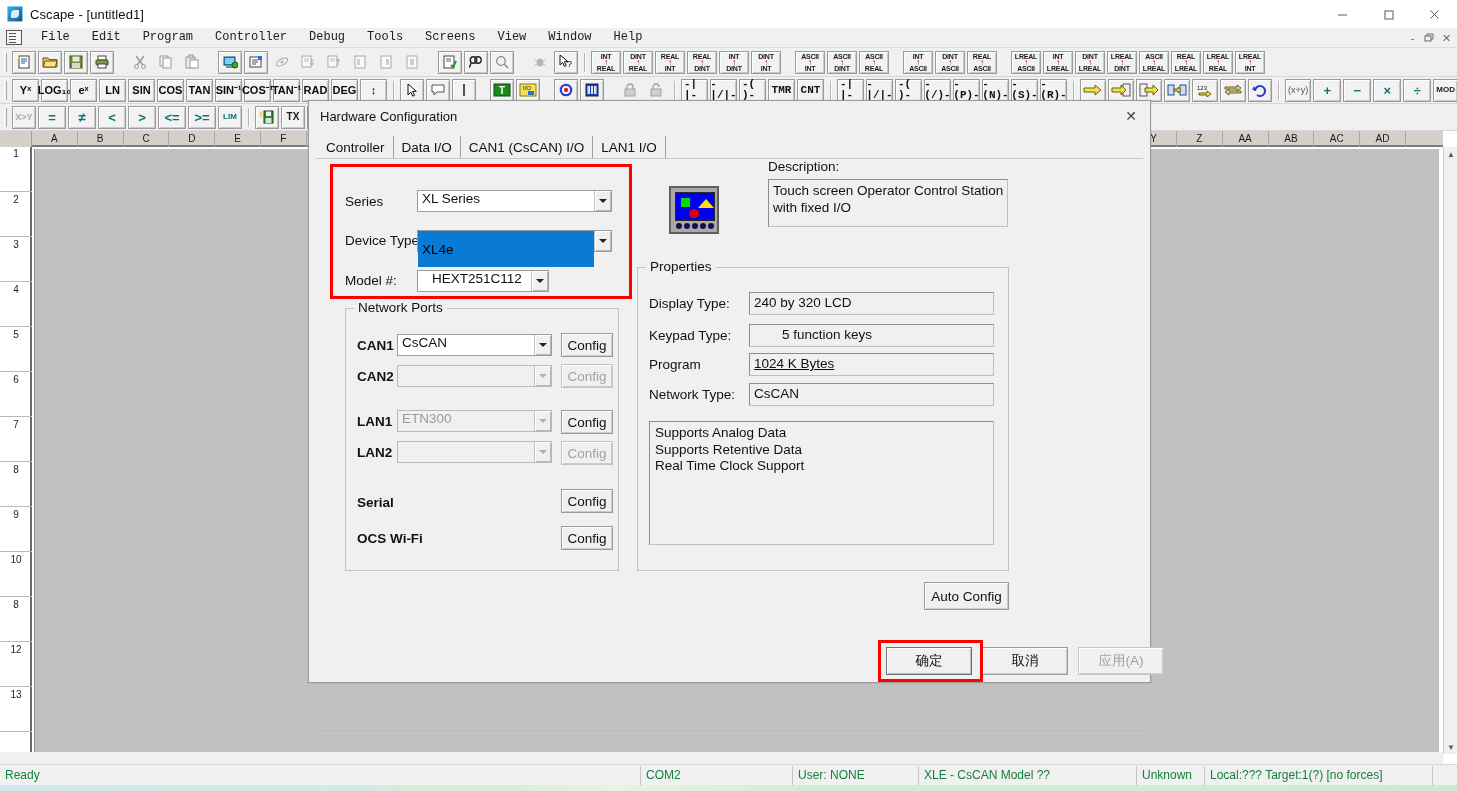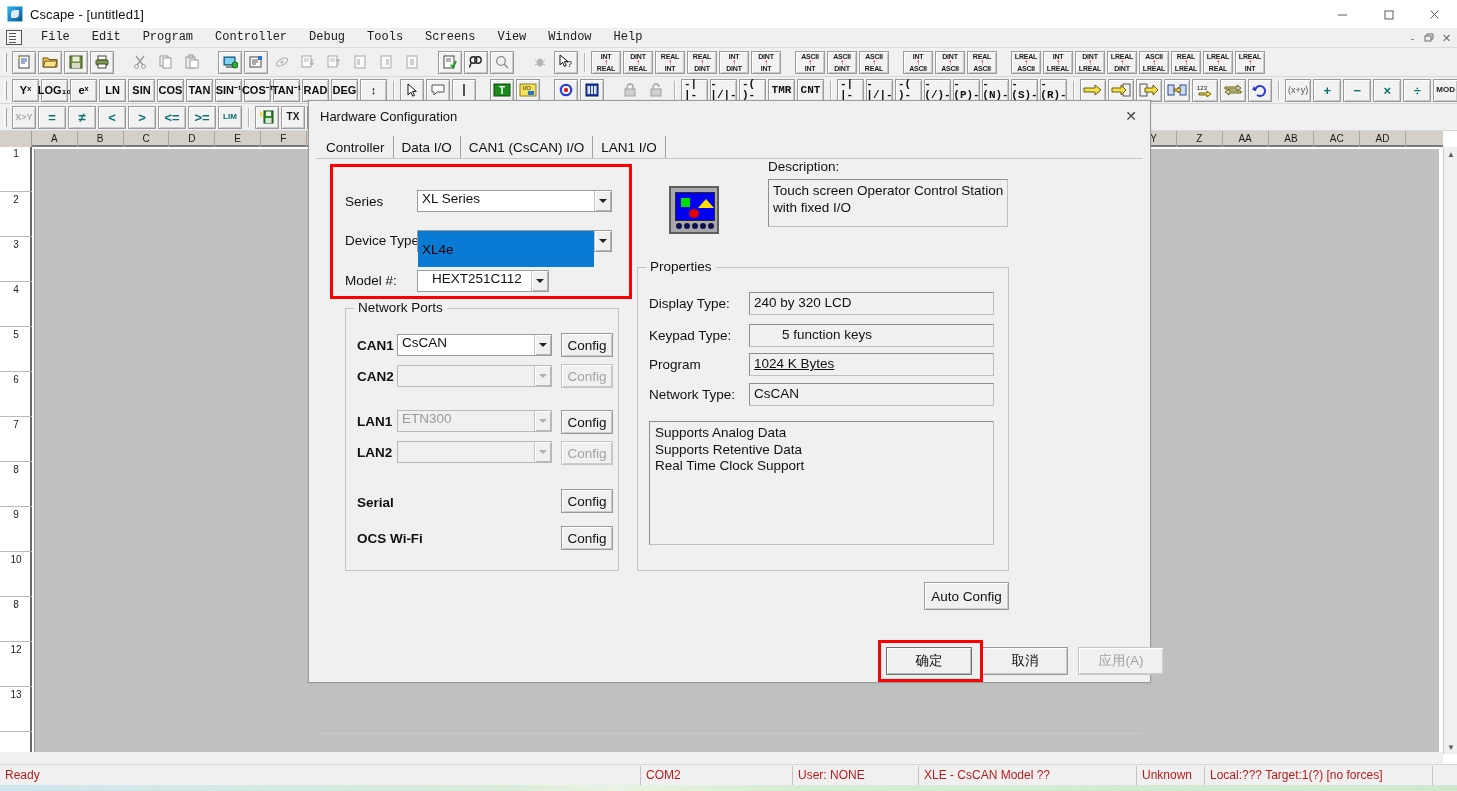--- a/index.html
+++ b/index.html
@@ -147,21 +147,21 @@
   .vscroll .arrow.bot { position:absolute; bottom:0; left:0;}
   .hscroll {
     position:absolute; left: 0; bottom: 0; width: 1443px; height: 12px; background:#f0f0f0;
   }
 
   
   .statusbar {
     position: absolute; left: 0; bottom: 6px; width: 1457px; height: 21px;
     background: #f0f0f0; display: flex; align-items: center;
     border-top: 1px solid #d6d6d6;
-    font-size: 12px; color: #b91c1c;
+    font-size: 12px; color: #15803d;
   }
   .sb-pane {
     height: 19px; display:flex; align-items:center; padding: 0 5px;
     border-left: 1px solid #c4c4c4; white-space: nowrap;
   }
   .sb-pane.first { border-left: none; }
   .taskbar-strip {
     position:absolute; left:0; bottom:0; width:1457px; height:6px;
     background: linear-gradient(90deg,#cfe6ef 0%, #d8ecd8 34%, #e8f3e2 42%, #d5ecd4 55%, #cfe9cf 100%);
   }

